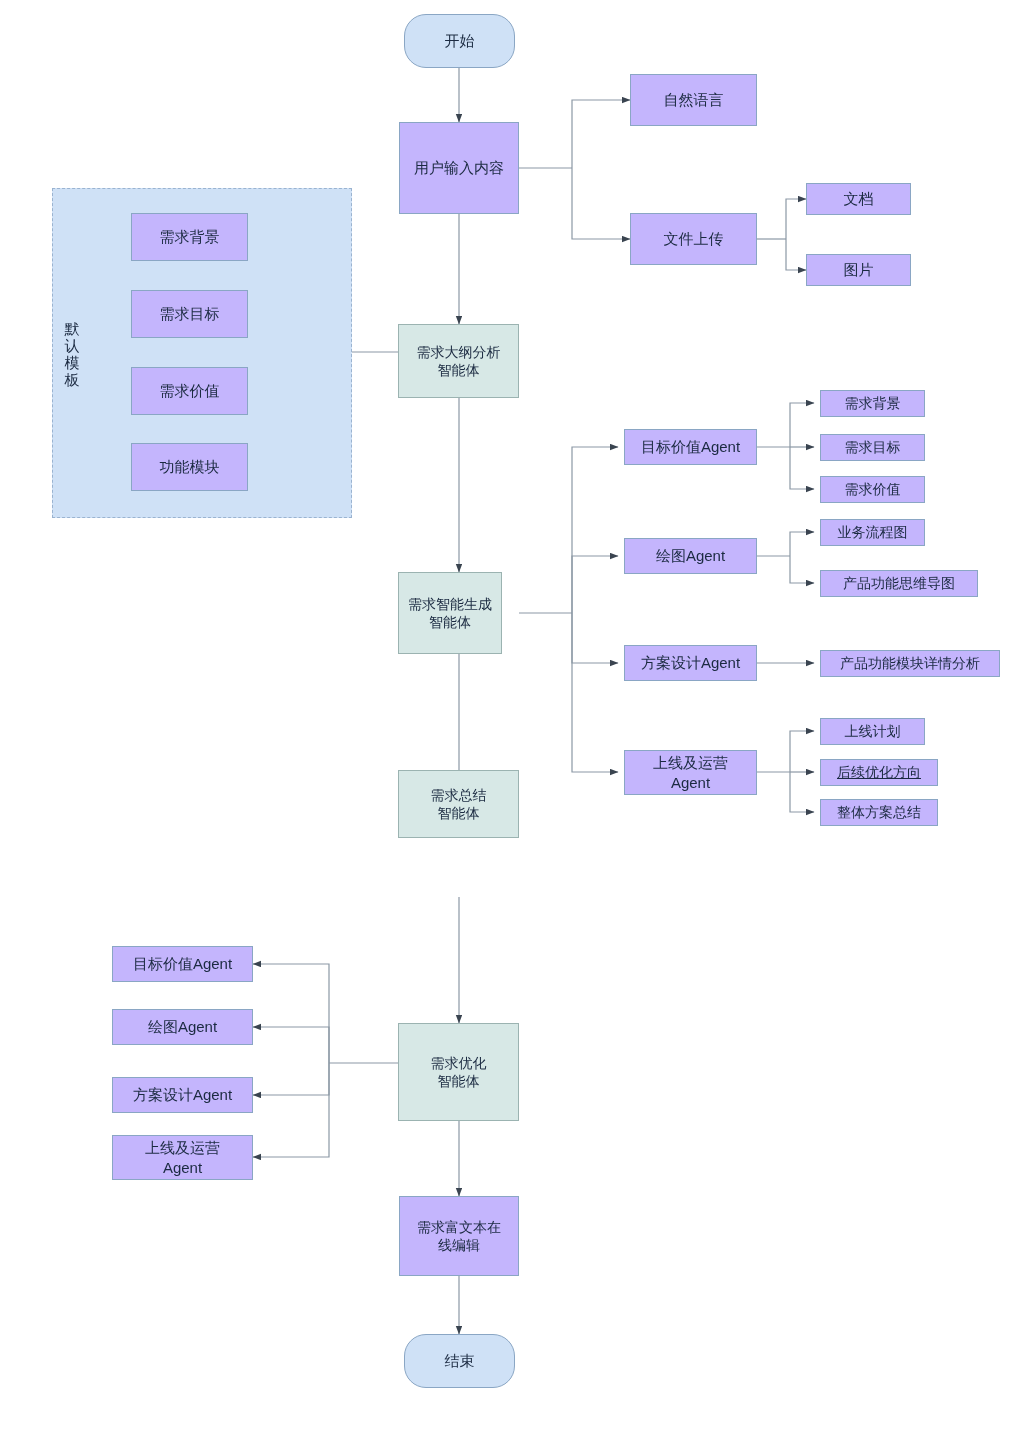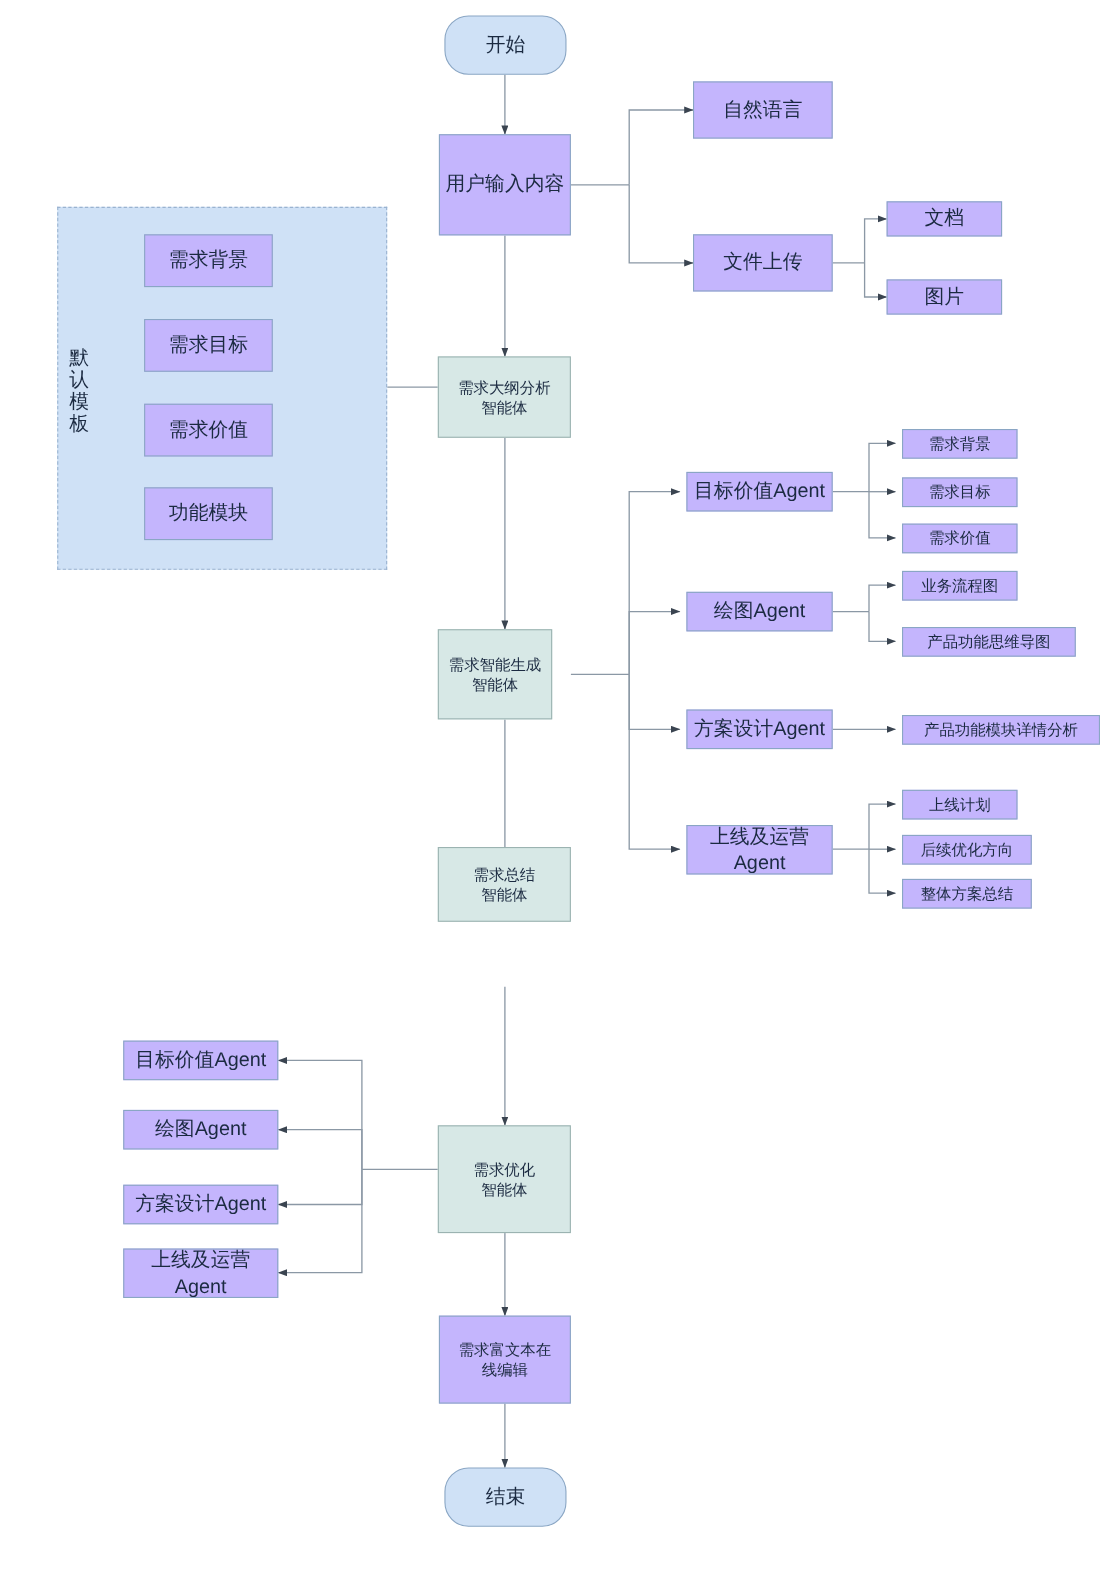--- a/index.html
+++ b/index.html
@@ -59,21 +59,21 @@
     position: absolute;
     display: flex;
     flex-direction: column;
     align-items: center;
     justify-content: center;
     color: #1b2a41;
     line-height: 1.12;
     letter-spacing: 0;
   }
   .vlabel span { display: block; }
-  .fs15 { font-size: 18px; }
+  .fs15 { font-size: 15px; }
   .fs14 { font-size: 14px; }
 </style>
 </head>
 <body>
 
 <div id="canvas">
 
   <svg id="edges" viewBox="0 0 1009 1435">
     <defs>
       <marker id="arrow" markerWidth="9" markerHeight="9" refX="8" refY="3.2" orient="auto" markerUnits="userSpaceOnUse">
@@ -194,21 +194,21 @@
   <div class="node blue fs14" style="left:820px; top:390px; width:105px; height:27px;">需求背景</div>
   <div class="node blue fs14" style="left:820px; top:434px; width:105px; height:27px;">需求目标</div>
   <div class="node blue fs14" style="left:820px; top:476px; width:105px; height:27px;">需求价值</div>
 
   <div class="node blue fs14" style="left:820px; top:519px; width:105px; height:27px;">业务流程图</div>
   <div class="node blue fs14" style="left:820px; top:570px; width:158px; height:27px;">产品功能思维导图</div>
 
   <div class="node blue fs14" style="left:820px; top:650px; width:180px; height:27px;">产品功能模块详情分析</div>
 
   <div class="node blue fs14" style="left:820px; top:718px; width:105px; height:27px;">上线计划</div>
-  <div class="node blue fs14" style="left:820px; top:759px; width:118px; height:27px;">后续优化方向</div>
+  <div class="node blue fs14" style="left:820px; top:759px; width:118px; height:27px;text-decoration:underline;">后续优化方向</div>
   <div class="node blue fs14" style="left:820px; top:799px; width:118px; height:27px;">整体方案总结</div>
 
   <div class="node blue fs15" style="left:112px; top:946px; width:141px; height:36px;">目标价值Agent</div>
   <div class="node blue fs15" style="left:112px; top:1009px; width:141px; height:36px;">绘图Agent</div>
   <div class="node blue fs15" style="left:112px; top:1077px; width:141px; height:36px;">方案设计Agent</div>
   <div class="node blue fs15" style="left:112px; top:1135px; width:141px; height:45px;">上线及运营
 Agent</div>
 
 </div>
 

